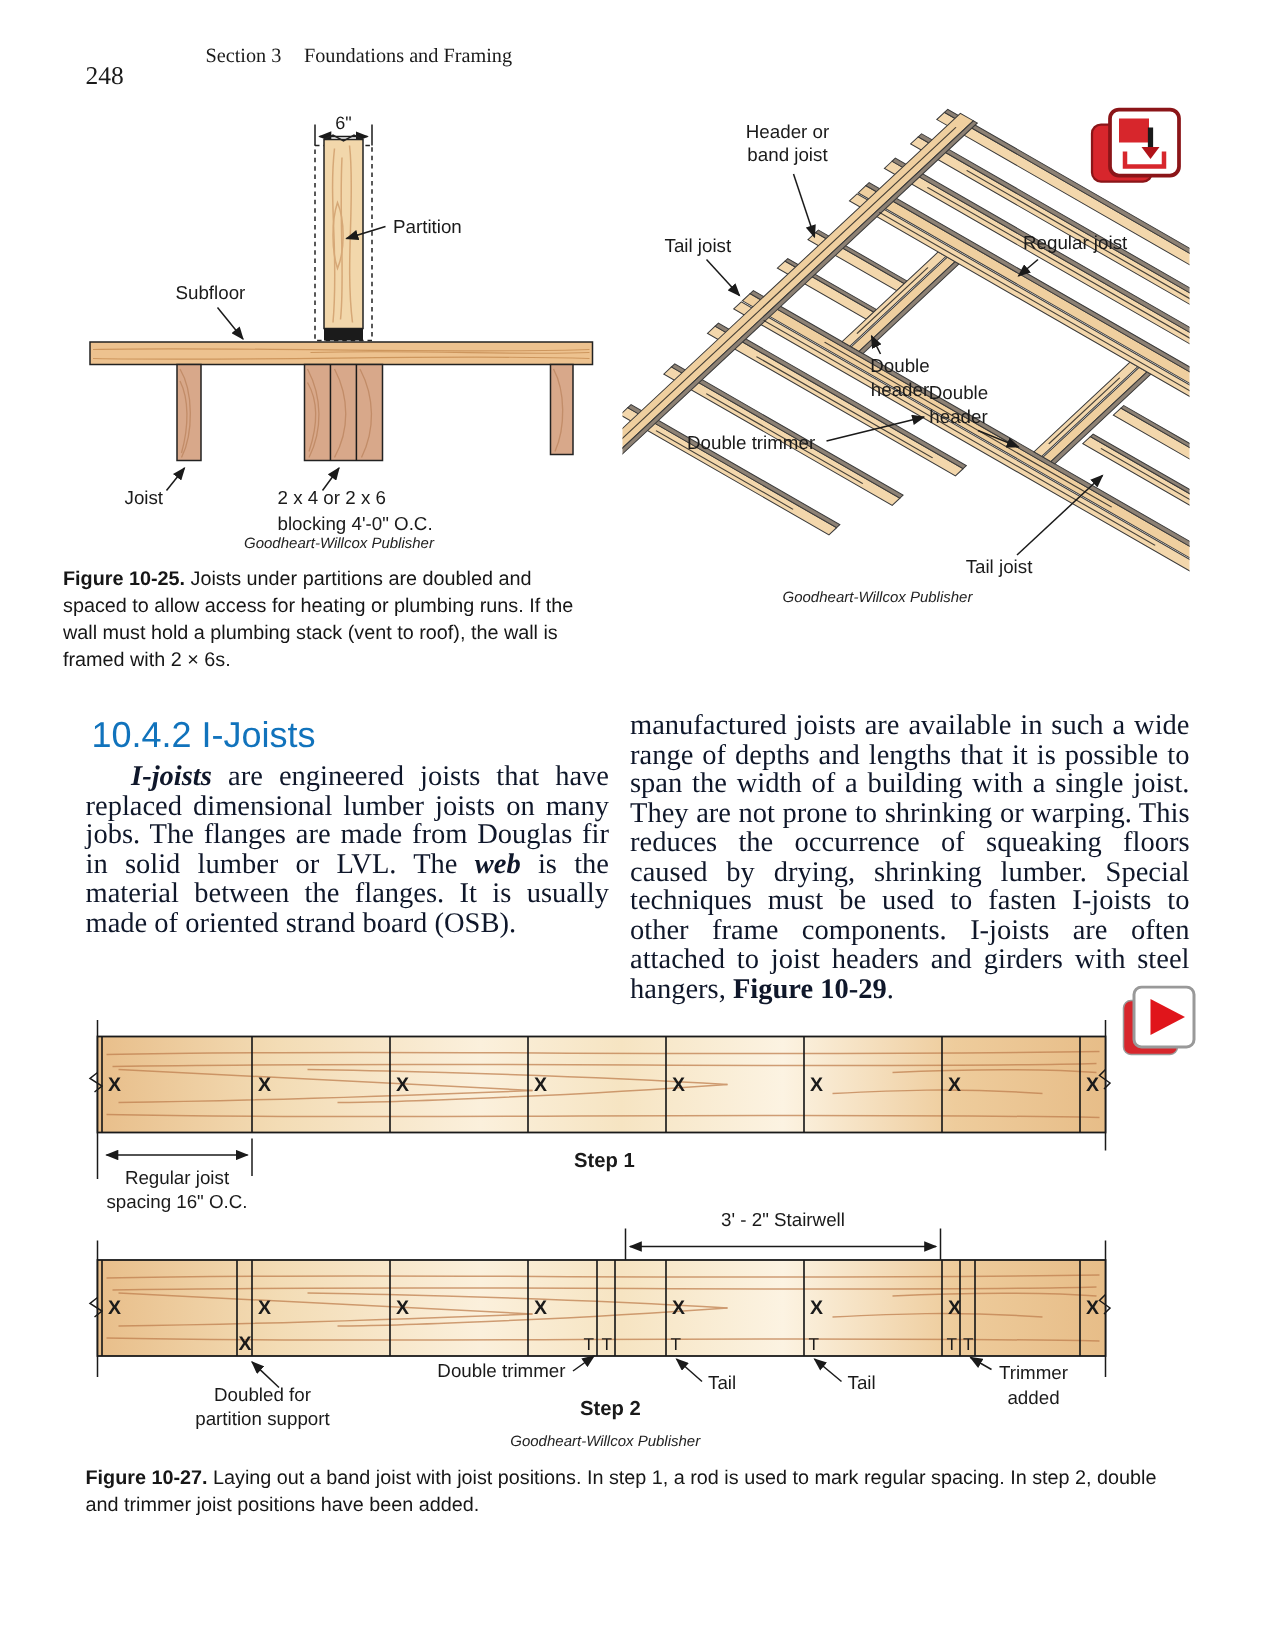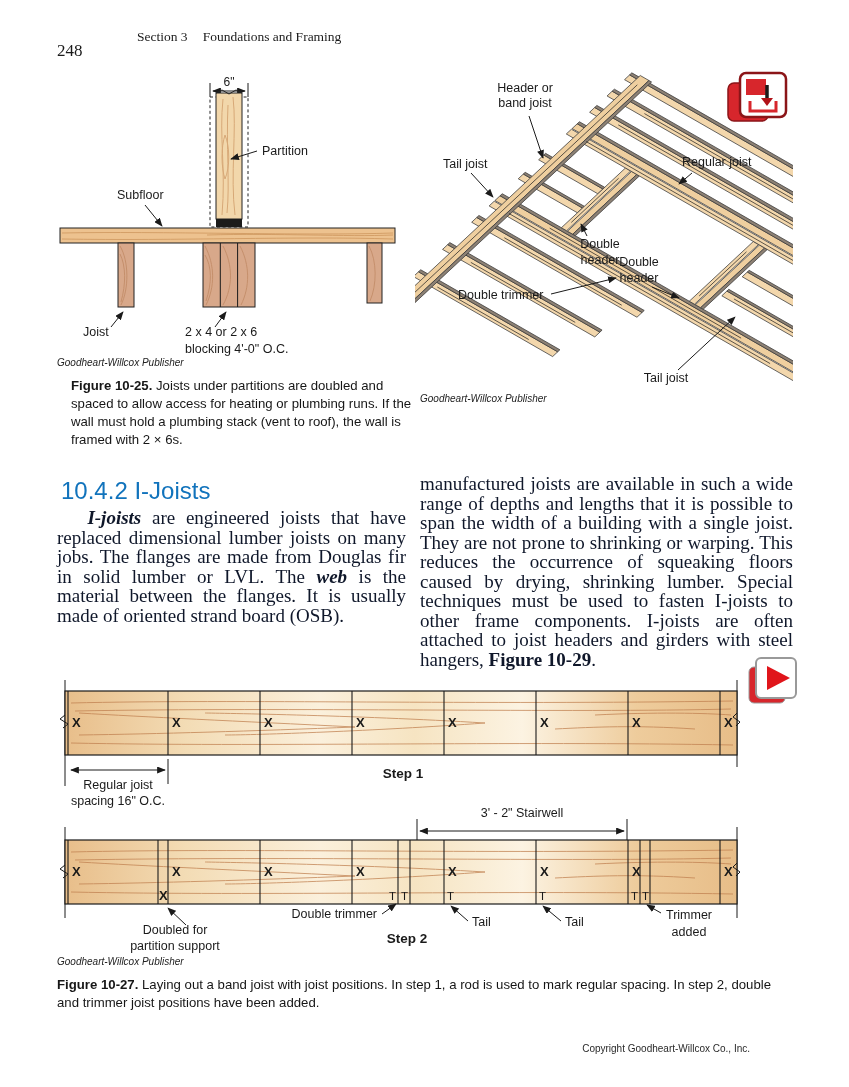--- a/index.html
+++ b/index.html
@@ -13,21 +13,21 @@
   
   .serifcol{font-family:"Liberation Serif",serif;font-size:19px;line-height:19.5px;text-align:justify;color:#0f172a;}
   .serifcol p{margin:0;}
   .serifcol p.ind{text-indent:1.6em;}
   .bi{font-weight:bold;font-style:italic;}
   .b{font-weight:bold;}
   h2.sechead{margin:4px;font-size:24px;font-weight:400;color:#1173BC;font-family:"Liberation Sans",sans-serif;}
   
   .caption{font-size:13.2px;line-height:18px;color:#161616;}
   .caption .b{font-weight:bold;}
-  .credit{font-size:10px;font-style:italic;color:#222;text-align:left;}
+  .credit{font-size:10px;font-style:italic;color:#222;text-align:center;}
   .copyright{font-size:10px;color:#2a2a2a;text-align:right;}
   
   svg text{fill:#1a1a1a;font-family:"Liberation Sans",sans-serif;}
   .lbl{font-size:12.5px;}
   .xm{font-size:13px;font-weight:bold;}
   .tm{font-size:11.5px;}
   .dimt{font-size:12px;}
   .stp{font-size:13.5px;font-weight:bold;}
   svg line, svg path.arrow{stroke:#1a1a1a;}
 </style>
@@ -100,21 +100,21 @@
       <path d="M312,171 C320,186 320,210 313,226"></path>
     </g>
 
     <text class="lbl" x="26" y="261">Joist</text>
     <line x1="54" y1="252" x2="66" y2="237" stroke-width="1" marker-end="url(#ah25)"></line>
     <text class="lbl" x="128" y="261">2 x 4 or 2 x 6</text>
     <text class="lbl" x="128" y="278">blocking 4'-0" O.C.</text>
     <line x1="158" y1="252" x2="169" y2="237" stroke-width="1" marker-end="url(#ah25)"></line>
   </svg>
   <div class="abs credit" style="left:57px;top:357px;width:338px;">Goodheart-Willcox Publisher</div>
-  <div class="abs caption" style="left:71px;top:377px;width:349px;">
+  <div class="abs caption" style="left:42px;top:377px;width:349px;">
     <span class="b">Figure 10-25.</span><span> Joists under partitions are doubled and spaced to allow access for heating or plumbing runs. If the wall must hold a plumbing stack (vent to roof), the wall is framed with 2 × 6s.</span>
   </div>
 
   <svg class="abs" style="left:415px;top:72px;" width="378" height="318" viewBox="0 0 378 318">
     <defs>
       <marker id="ah26" viewBox="0 0 10 8" refX="9" refY="4" markerWidth="9" markerHeight="7" orient="auto-start-reverse">
         <path d="M0,0 L10,4 L0,8 z" fill="#1a1a1a"></path>
       </marker>
     </defs>
     <g transform="matrix(0.728,-0.679,0.87,0.5,10,220)" stroke="#3a3a3a" stroke-width="0.7">
@@ -346,15 +346,14 @@
     <rect x="1" y="10" width="36" height="36" rx="5" fill="#D7262C" stroke="#9a9a9a" stroke-width="1"></rect>
     <rect x="8" y="1" width="40" height="40" rx="5" fill="#ffffff" stroke="#999999" stroke-width="2"></rect>
     <path d="M19,9 L19,33 L42,21 z" fill="#E0151B"></path>
   </svg>
 
   <div class="abs credit" style="left:57px;top:956px;width:693px;">Goodheart-Willcox Publisher</div>
   <div class="abs caption" style="left:57px;top:976px;width:737px;">
     <span class="b">Figure 10-27.</span><span> Laying out a band joist with joist positions. In step 1, a rod is used to mark regular spacing. In step 2, double and trimmer joist positions have been added.</span>
   </div>
 
-  <div class="abs copyright" style="left:57px;top:1043px;width:693px;">Copyright Goodheart-Willcox Co., Inc.</div>
 
 </div>
 
 </body></html>

